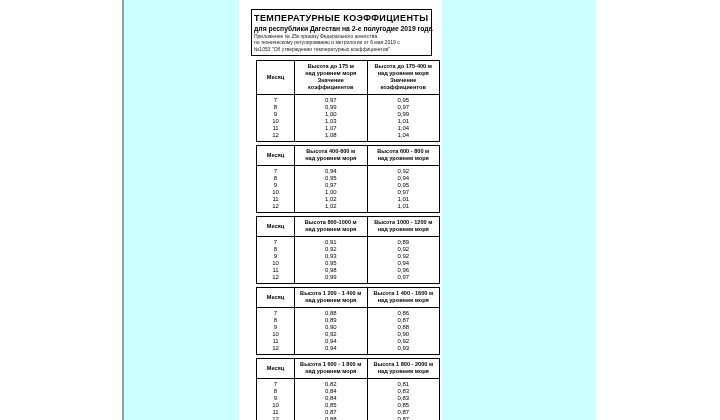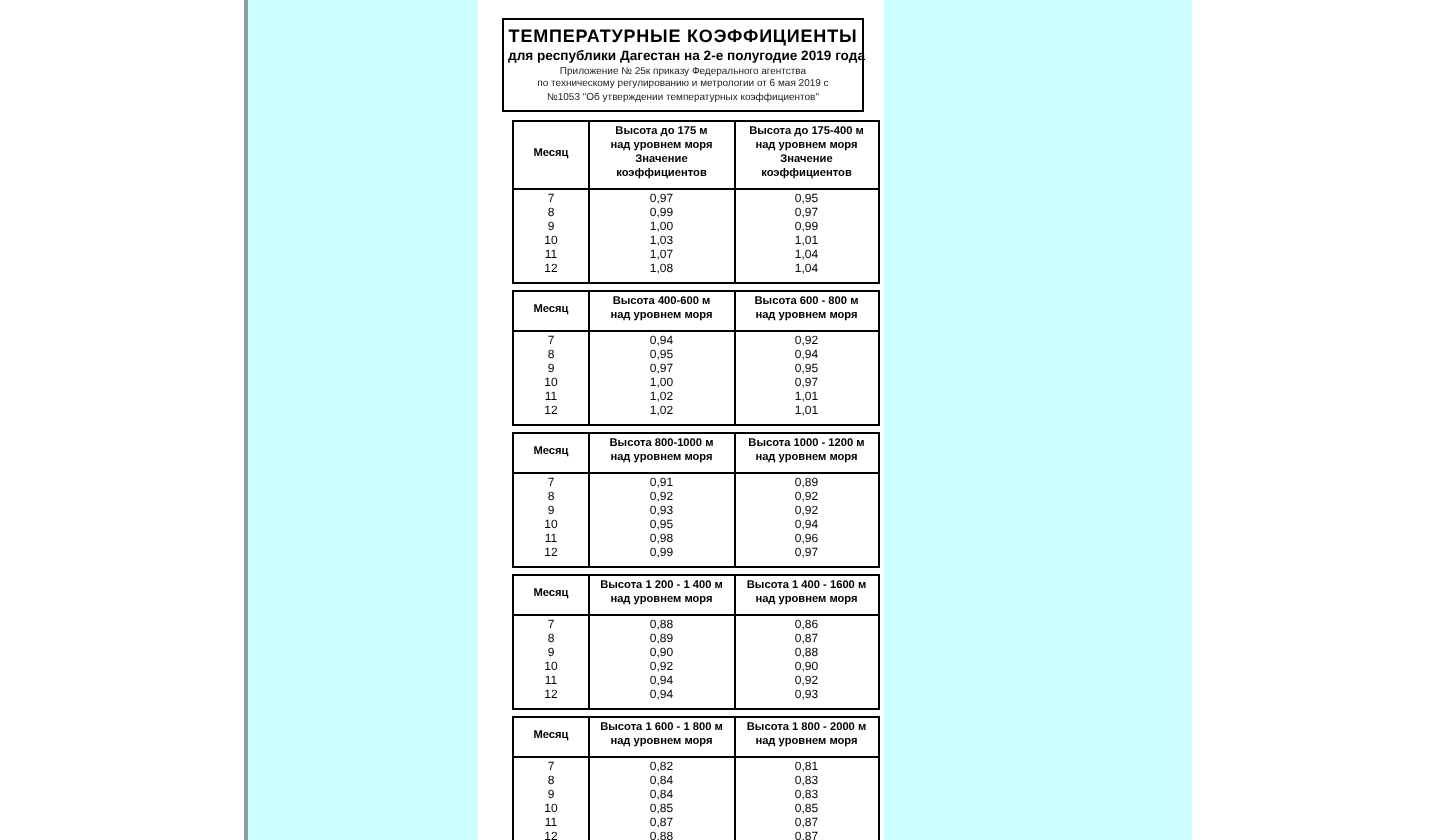--- a/index.html
+++ b/index.html
@@ -7,21 +7,21 @@
               font-family:"Liberation Sans", sans-serif; color:#000; }
   .stage { position:relative; width:720px; height:420px; background:#ffffff; }
 
   .canvas { position:absolute; left:122px; top:0; width:474px; height:420px;
             background:#ccffff; border-left:2px solid #8f9e9e; }
 
   .doc-page { position:absolute; left:115px; top:0; width:203px; height:420px;
               background:#ffffff; }
 
   .title-box { margin:9px 10px 4px 12px; border:1.5px solid #000;
-               padding:3px 2px 3px; text-align:center; }
+               padding:3px 2px 3px; }
   .title    { font-size:9px; font-weight:bold; letter-spacing:.4px; line-height:11px; white-space:nowrap; }
   .subtitle { font-size:6.8px; font-weight:bold; line-height:9px; white-space:nowrap; }
   .note     { font-size:5px; line-height:6.3px; color:#1a1a1a; white-space:nowrap; }
 
   .tbl { margin-left:17px; width:184px; }
   .block { border:1px solid #000; margin-bottom:3px; background:#fff; }
   .bhead { display:flex; border-bottom:1px solid #000; text-align:center; }
   .hc { padding:2.5px 1px 3px; font-size:5.6px; font-weight:bold; line-height:6.8px; }
   .hc.month { width:38px; border-right:1px solid #000; display:flex;
               align-items:center; justify-content:center; padding:0 1px; }

